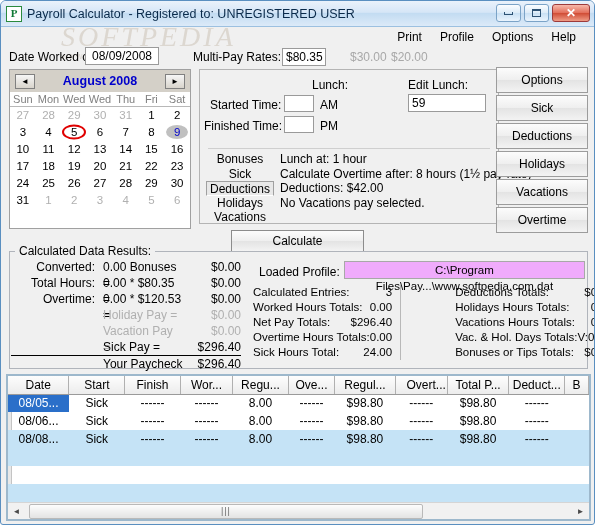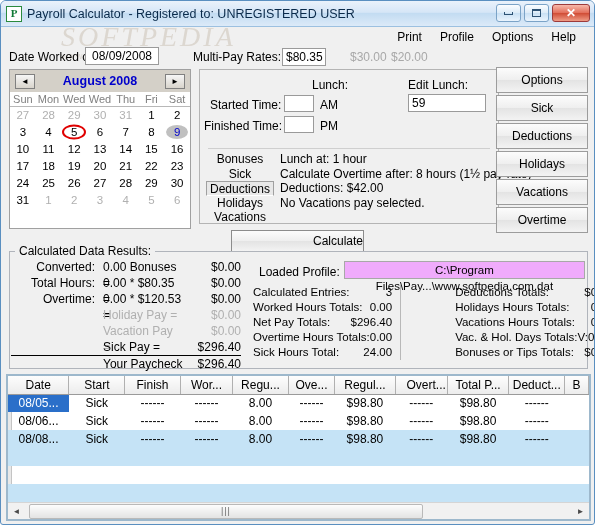--- a/index.html
+++ b/index.html
@@ -170,21 +170,21 @@
     background: linear-gradient(180deg,#fcfcfc 0%,#efefef 48%,#e3e3e3 50%,#f3f3f3 100%);
     border: 1px solid #9c9c9c;
     font: 12px "Liberation Sans", sans-serif; color: #000;
     text-align: center; line-height: 24px;
   }
   .calc-btn {
     position: absolute; left: 230px; top: 229px;
     width: 133px; height: 22px;
     background: linear-gradient(180deg,#fcfcfc 0%,#efefef 48%,#e3e3e3 50%,#f3f3f3 100%);
     border: 1px solid #8c8c8c;
-    font-size: 12px; text-align: right; line-height: 20px;
+    font-size: 12px; text-align: center; line-height: 20px;
   }
   
   .results {
     position: absolute; left: 8px; top: 250px;
     width: 579px; height: 118px;
     border: 1px solid #b0b4bb;
     background: #f0f0f0;
   }
   .group-caption {
     position: absolute; left: 14px; top: 243px;

